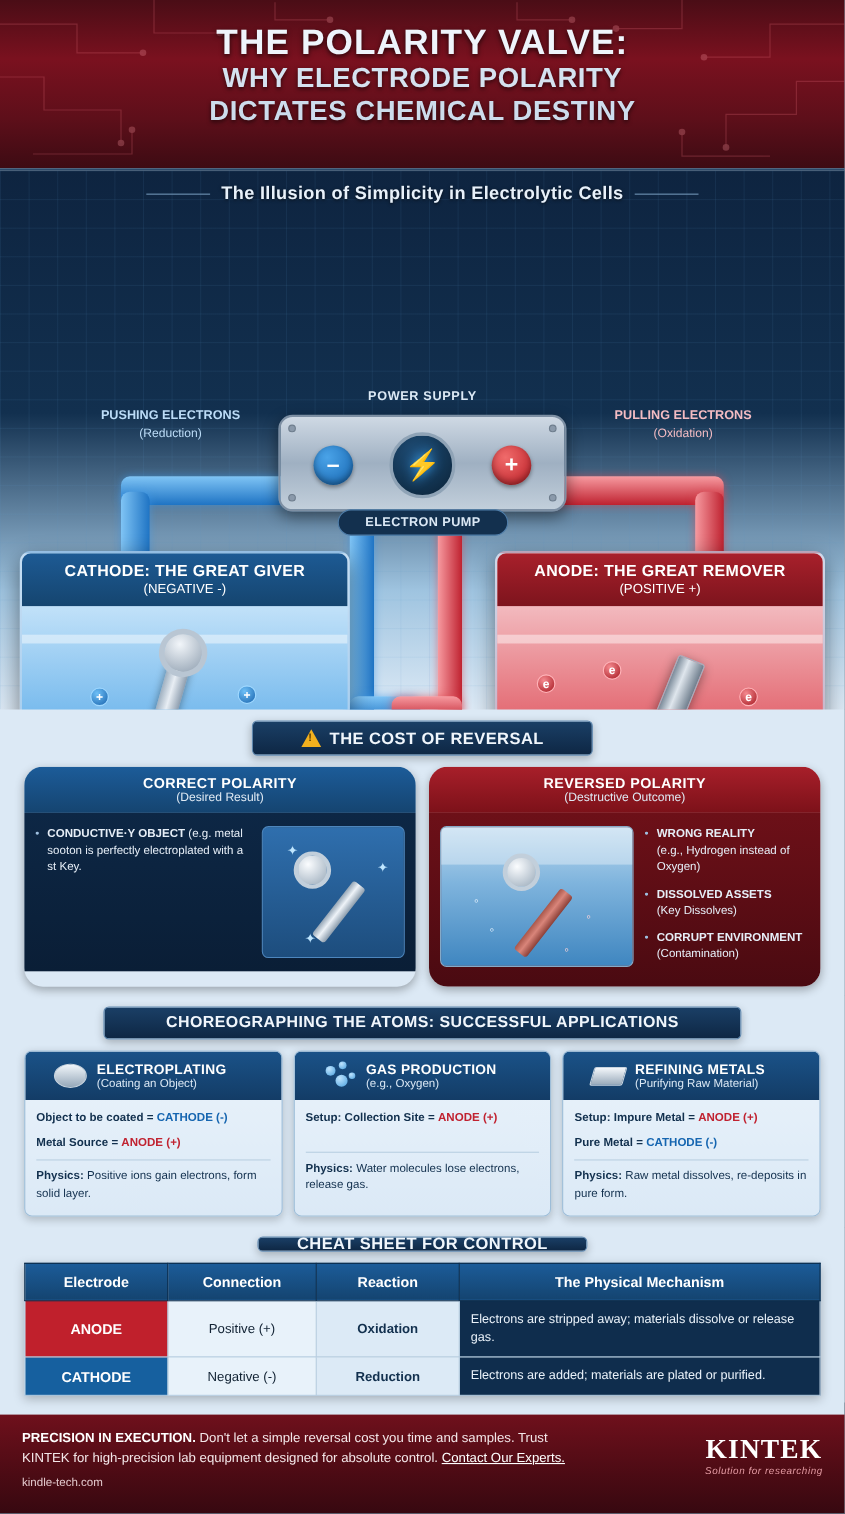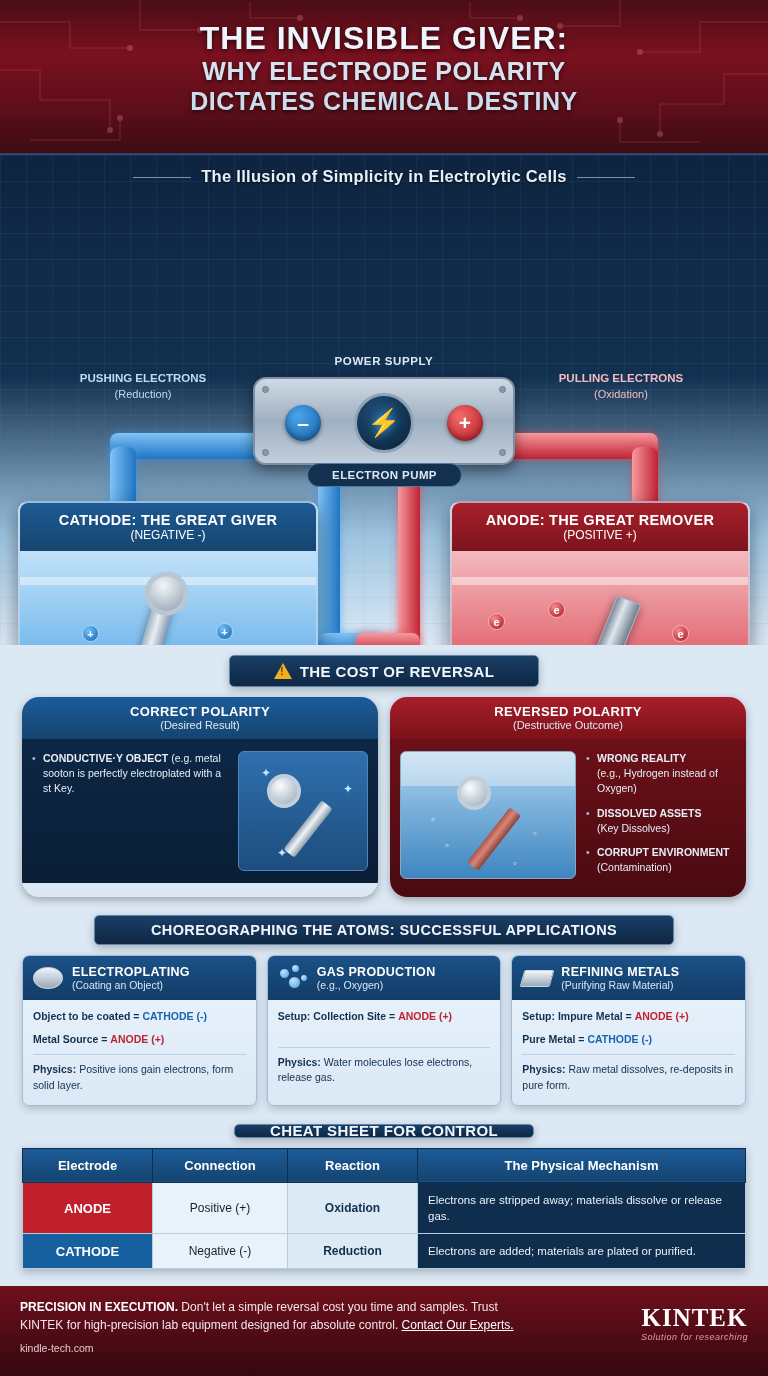--- a/index.html
+++ b/index.html
@@ -93,21 +93,21 @@
     vertical-align: middle;
     margin: 0 10px;
   }
 
   .lbl-push, .lbl-pull {
     position: absolute; z-index: 6;
     font-size: 11.5px; font-weight: bold;
     text-align: center;
     line-height: 1.35;
   }
-  .lbl-push { left: 48px; top: 216px; width: 190px; color: #bcdcf7; }
+  .lbl-push { left: 60px; top: 216px; width: 190px; color: #bcdcf7; }
   .lbl-pull { right: 52px; top: 216px; width: 190px; color: #f3bcc3; }
   .lbl-sub { font-weight: normal; font-size: 11px; }
 
   .ps-label {
     position: absolute; z-index: 7;
     left: 0; right: 0; top: 200px;
     text-align: center;
     color: #dce9f5; font-size: 11.5px; font-weight: bold;
     letter-spacing: .6px;
   }
@@ -289,21 +289,21 @@
   .apps-wrap { background: #dce9f5; padding: 10px 0 10px; }
   .apps { display: flex; gap: 10px; padding: 10px 22px 0; }
   .app-card {
     flex: 1; border-radius: 7px; overflow: hidden;
     background: linear-gradient(180deg,#eaf3fb,#dbe9f6);
     border: 1px solid #9dbdd8;
     box-shadow: 0 3px 8px rgba(0,0,0,.2);
   }
   .app-hd {
     background: linear-gradient(180deg,#1a5288,#133c66);
-    color: #fff; padding: 9px 10px;
+    color: #fff; padding: 9px 26px;
     display: flex; align-items: center; gap: 9px;
   }
   .app-hd-txt1 { font-size: 12.5px; font-weight: bold; letter-spacing: .3px; line-height: 1.15; }
   .app-hd-txt2 { font-size: 10.5px; color: #d8e6f3; }
   .app-ico { width: 30px; height: 26px; flex: none; position: relative; }
   .ico-disc {
     width: 30px; height: 22px; border-radius: 50%;
     background: linear-gradient(180deg,#f0f5fa,#97a9ba);
     border: 1px solid #c6d2dd; margin-top: 2px;
   }
@@ -385,21 +385,21 @@
           <circle cx="640" cy="52" r="3"></circle>
         <circle cx="660" cy="134" r="3"></circle>
           <circle cx="560" cy="26" r="3"></circle>
         <circle cx="120" cy="118" r="3"></circle>
           <circle cx="620" cy="120" r="3"></circle>
         <circle cx="300" cy="18" r="3"></circle>
           <circle cx="520" cy="18" r="3"></circle>
       </g>
     </svg>
     <div class="header-inner">
-      <div class="title1">THE INVISIBLE GIVER:</div>
+      <div class="title1">THE POLARITY VALVE:</div>
       <div class="title2">WHY ELECTRODE POLARITY</div>
       <div class="title3">DICTATES CHEMICAL DESTINY</div>
     </div>
   </div>
 
   <div class="diagram">
     <div class="grid"></div>
 
     <div class="subtitle">
       <span class="rule"></span><span>The Illusion of Simplicity in Electrolytic Cells</span><span class="rule"></span>

